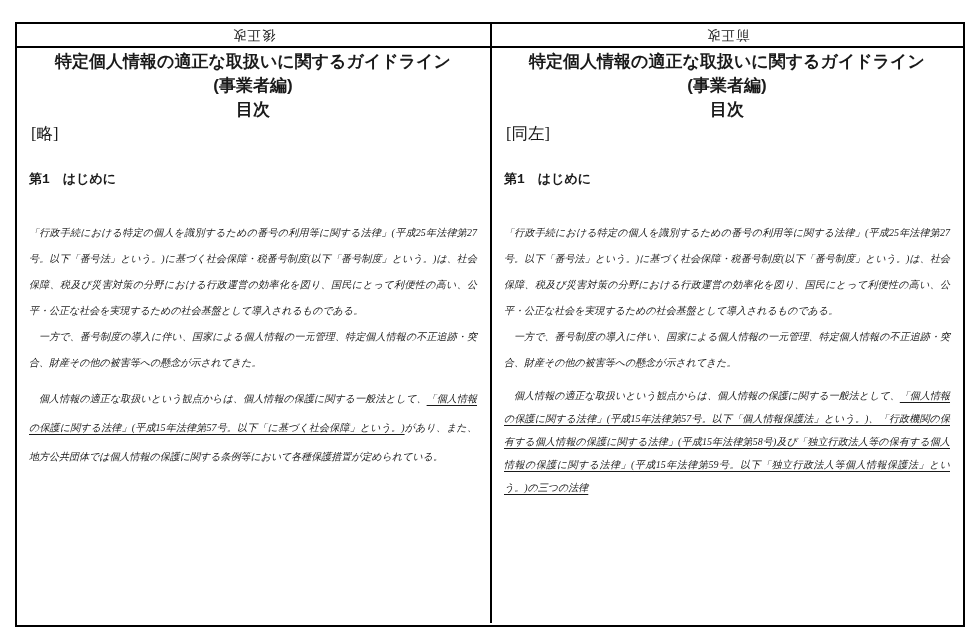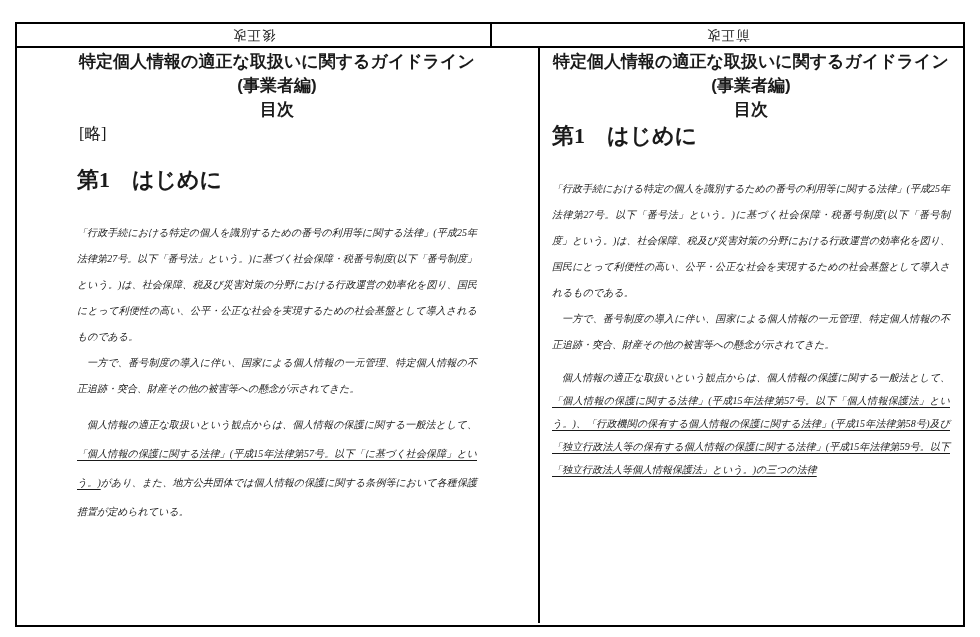--- a/index.html
+++ b/index.html
@@ -35,41 +35,40 @@
   
   .rchar { display: inline-block; transform: rotate(180deg); }
   .body-row {
     display: grid;
     grid-template-columns: 1fr 1fr;
     height: 575px;
   }
   .body-cell {
     padding: 2px 13px 0 12px;
     overflow: hidden;
-    margin-left: 48px;
   }
   .body-cell + .body-cell { border-left: 2px solid #000; }
 
   .doc-title {
     font-family: "Liberation Sans", "DejaVu Sans", sans-serif;
     font-weight: bold;
     font-size: 17px;
     line-height: 24px;
     text-align: center;
   }
   .doc-note {
     font-size: 16.5px;
     line-height: 24px;
     margin-bottom: 20px;
     padding-left: 2px;
   }
   .section-heading {
-    font-family: Liberation Serif, serif;
+    font-family: Liberation Mono, monospace;
     font-weight: bold;
-    font-size: 22px;
+    font-size: 13px;
     line-height: 28px;
     margin-bottom: 26px;
   }
   .para {
     font-size: 10px;
     line-height: 26px;
     text-align: justify;
     text-justify: inter-ideograph;
     line-break: strict;
     font-style: italic;
@@ -105,20 +104,21 @@
       <div class="section-heading">第1　はじめに</div>
       <p class="para"><span>「行政手続における特定の個人を識別するための番号の利用等に関する法律」(平成25年法律第27号。以下「番号法」という。)に基づく社会保障・税番号制度(以下「番号制度」という。)は、社会保障、税及び災害対策の分野における行政運営の効率化を図り、国民にとって利便性の高い、公平・公正な社会を実現するための社会基盤として導入されるものである。</span></p>
       <p class="para indent"><span>一方で、番号制度の導入に伴い、国家による個人情報の一元管理、特定個人情報の不正追跡・突合、財産その他の被害等への懸念が示されてきた。</span></p>
       <p class="para indent last-left"><span>個人情報の適正な取扱いという観点からは、個人情報の保護に関する一般法として、</span><span class="u">「個人情報の保護に関する法律」(平成15年法律第57号。以下「に基づく社会保障」という。)</span><span>があり、また、地方公共団体では個人情報の保護に関する条例等において各種保護措置が定められている。</span></p>
     </div>
 
     <div class="body-cell">
       <div class="doc-title">特定個人情報の適正な取扱いに関するガイドライン</div>
       <div class="doc-title">(事業者編)</div>
       <div class="doc-title">目次</div>
+      <div class="doc-note">[同左]</div>
       <div class="section-heading">第1　はじめに</div>
       <p class="para"><span>「行政手続における特定の個人を識別するための番号の利用等に関する法律」(平成25年法律第27号。以下「番号法」という。)に基づく社会保障・税番号制度(以下「番号制度」という。)は、社会保障、税及び災害対策の分野における行政運営の効率化を図り、国民にとって利便性の高い、公平・公正な社会を実現するための社会基盤として導入されるものである。</span></p>
       <p class="para indent"><span>一方で、番号制度の導入に伴い、国家による個人情報の一元管理、特定個人情報の不正追跡・突合、財産その他の被害等への懸念が示されてきた。</span></p>
       <p class="para indent last-right"><span>個人情報の適正な取扱いという観点からは、個人情報の保護に関する一般法として、</span><span class="u">「個人情報の保護に関する法律」(平成15年法律第57号。以下「個人情報保護法」という。)、「行政機関の保有する個人情報の保護に関する法律」(平成15年法律第58号)及び「独立行政法人等の保有する個人情報の保護に関する法律」(平成15年法律第59号。以下「独立行政法人等個人情報保護法」という。)の三つの法律</span></p>
     </div>
 
   </div>
 </div>
 
 </body></html>

